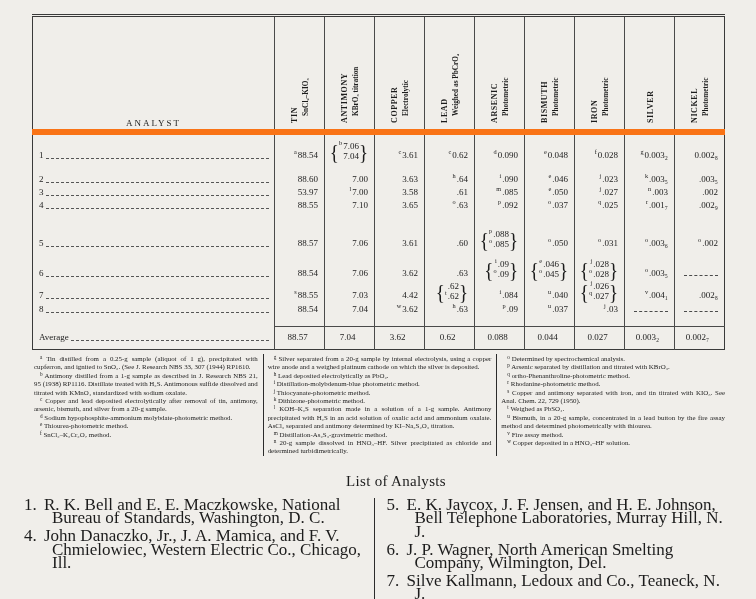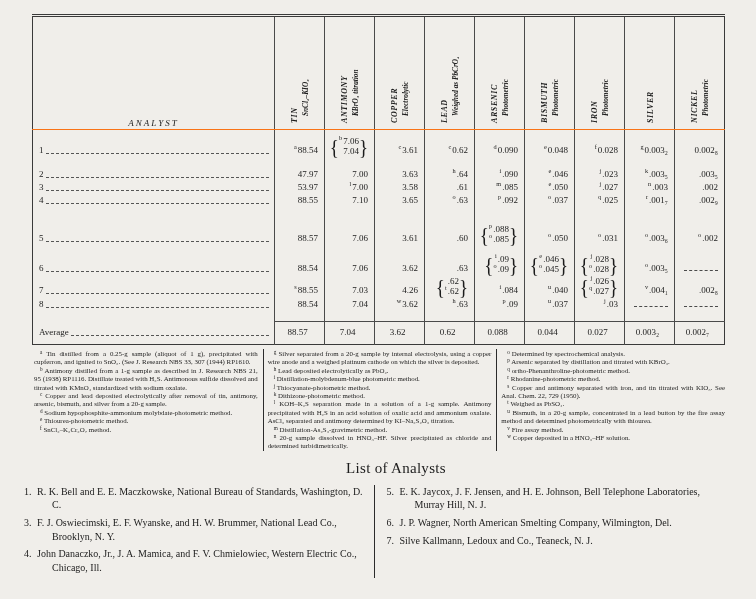--- a/index.html
+++ b/index.html
@@ -12,21 +12,21 @@
   .page{position:relative;width:756px;height:599px;}
 
   
   table.main{
     border-collapse:collapse;table-layout:fixed;
     margin:14px 0 0 32px;width:692px;
     border:1px solid #3a3a3a;border-top:3px double #3a3a3a;
   }
   table.main th, table.main td{font-size:9px;line-height:11px;vertical-align:bottom;}
   table.main th:not(:first-child), table.main td:not(:first-child){border-left:1px solid #4a4a4a;}
-  thead th{border-bottom:1px solid #f97316;height:112px;vertical-align:middle;position:relative;padding:0;font-style:italic;}
+  thead th{border-bottom:6px solid #f97316;height:112px;vertical-align:middle;position:relative;padding:0;}
   th.analyst-h{
     text-align:center;letter-spacing:2px;font-size:9.5px;font-weight:normal;
   }
   .rot{
     position:absolute;left:50%;top:50%;
     transform:translate(-50%,-50%) rotate(-90deg);
     width:100px;text-align:left;white-space:nowrap;
   }
   .rot .el{font-size:8px;letter-spacing:.6px;}
   .rot .meth{font-size:7.3px;padding-left:7px;}
@@ -51,26 +51,26 @@
   .footnotes{
     display:flex;margin:4px 0 0 30px;width:700px;
   }
   .fn-col{flex:1;padding:1px 5px 0 4px;}
   .fn-col + .fn-col{border-left:1px solid #2b2b2b;}
   .fn{margin:0;font-size:6.9px;line-height:8.4px;text-align:justify;text-indent:6px;}
   .fn sup{font-size:5.2px;vertical-align:2.5px;margin-right:0;}
 
   
   .list-title{
-    text-align:center;font-size:15px;margin-top:9px;letter-spacing:.3px;padding-left:36px;
+    text-align:center;font-size:15px;margin-top:17px;letter-spacing:.3px;padding-left:36px;
   }
   .ana-list{display:flex;margin:8px 20px 0 22px;}
   .ana-col{flex:1;padding:0 8px 0 2px;}
   .ana-col.right{border-left:1px solid #2b2b2b;padding-left:12px;}
-  .ana{margin:0 0 4px 0;font-size:10px;line-height:13.6px;padding-left:28px;text-indent:-28px;}
+  .ana{margin:0 0 4px 0;font-size:17px;line-height:13.6px;padding-left:28px;text-indent:-28px;}
   .ana .n{margin-right:3px;}
 </style>
 </head>
 <body>
 
 <div class="page">
 
   <table class="main">
     <colgroup>
       <col style="width:242px">
@@ -189,21 +189,21 @@
           <td></td>
           <td></td>
         </tr>
         <tr>
           <td class="lab">
             <span class="labwrap">
               <span class="rnum">2</span>
               <span class="leader"></span>
             </span>
           </td>
-          <td class="val">47.97</td>
+          <td class="val">88.60</td>
           <td class="val">7.00</td>
           <td class="val">3.63</td>
           <td class="val"><sup>h</sup>.64</td>
           <td class="val"><sup>i</sup>.090</td>
           <td class="val"><sup>e</sup>.046</td>
           <td class="val"><sup>j</sup>.023</td>
           <td class="val"><sup>k</sup>.003₅</td>
           <td class="val">.003₅</td>
         </tr>
         <tr>
@@ -328,21 +328,21 @@
         </tr>
         <tr>
           <td class="lab">
             <span class="labwrap">
               <span class="rnum">7</span>
               <span class="leader"></span>
             </span>
           </td>
           <td class="val"><sup>s</sup>88.55</td>
           <td class="val">7.03</td>
-          <td class="val">4.26</td>
+          <td class="val">4.42</td>
           <td class="val"><span class="bwrap">
               <span class="br">{</span>
               <span class="stack">
                 <span class="ln">.62</span>
                 <span class="ln"><sup>t</sup>.62</span>
               </span>
               <span class="br">}</span>
             </span></td>
           <td class="val"><sup>i</sup>.084</td>
           <td class="val"><sup>u</sup>.040</td>
@@ -458,21 +458,20 @@
 </div>
   </div>
 
   <div class="list-title">List of Analysts</div>
 
   <div class="ana-list">
     <div class="ana-col" id="ana-col-0">
   <p class="ana"><span class="n">1.</span><span class="t"> R. K. Bell and E. E. Maczkowske, National Bureau of Standards, Washington, D. C.</span></p>
 
 
-  <p class="ana"><span class="n">3.</span><span class="t"> F. J. Oswiecimski, E. F. Wyanske, and H. W. Brummer, National Lead Co., Brooklyn, N. Y.</span></p>
 
   <p class="ana"><span class="n">4.</span><span class="t"> John Danaczko, Jr., J. A. Mamica, and F. V. Chmielowiec, Western Electric Co., Chicago, Ill.</span></p>
 </div>
     <div class="ana-col right" id="ana-col-1">
   <p class="ana"><span class="n">5.</span><span class="t"> E. K. Jaycox, J. F. Jensen, and H. E. Johnson, Bell Telephone Laboratories, Murray Hill, N. J.</span></p>
 
   <p class="ana"><span class="n">6.</span><span class="t"> J. P. Wagner, North American Smelting Company, Wilmington, Del.</span></p>
 
   <p class="ana"><span class="n">7.</span><span class="t"> Silve Kallmann, Ledoux and Co., Teaneck, N. J.</span></p>
 

